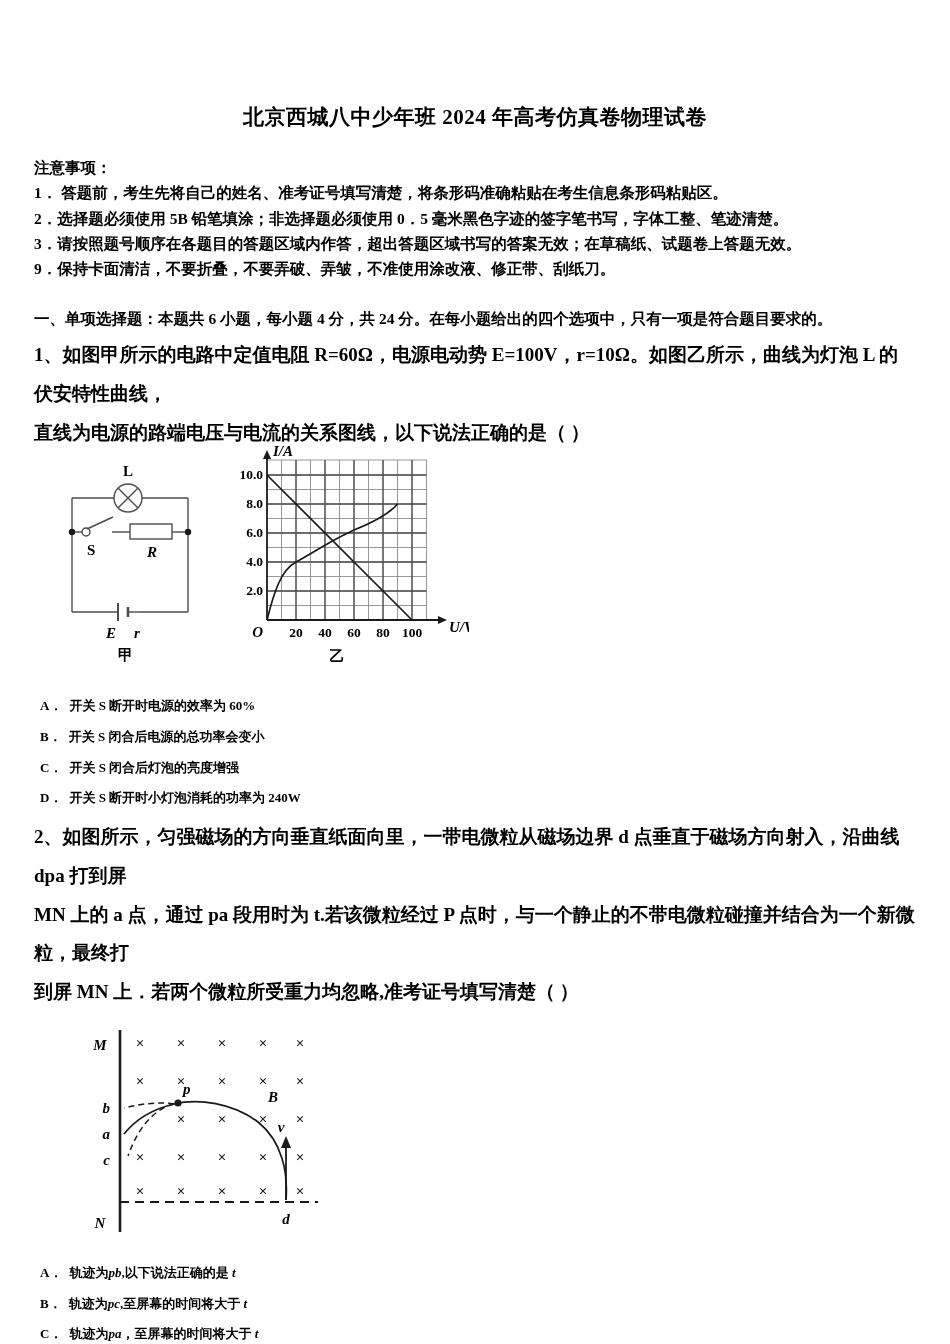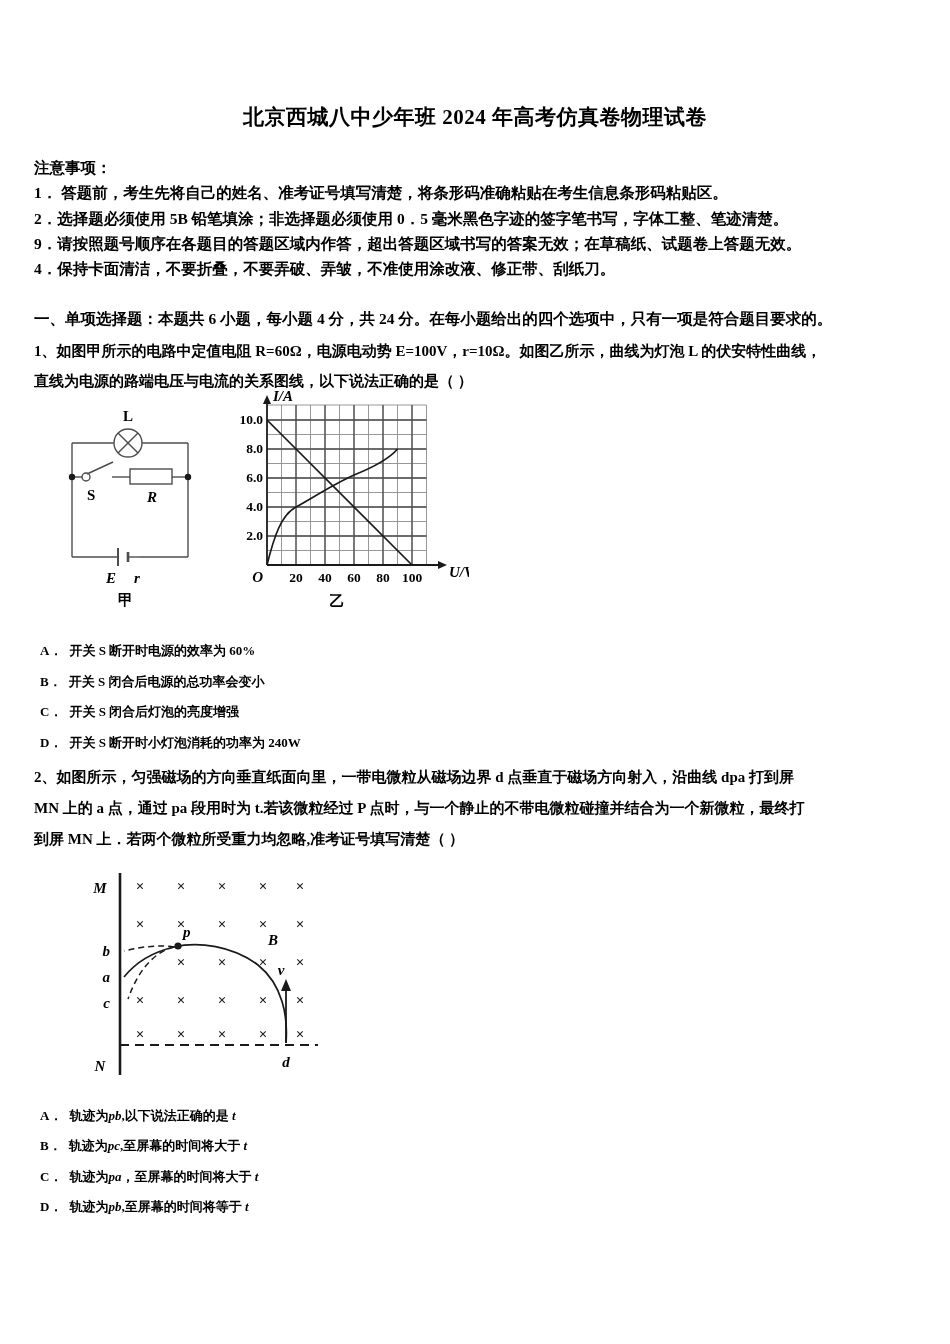--- a/index.html
+++ b/index.html
@@ -53,21 +53,21 @@
     margin-top: 26px;
     font-size: 15.5px;
     font-weight: bold;
     line-height: 1.6;
     white-space: nowrap;
   }
 
   
   .question {
     margin-top: 4px;
-    font-size: 15px;
+    font-size: 19px;
     font-weight: bold;
     line-height: 2.05;
   }
   .q-line { display: block; }
 
   .options {
     margin-top: 14px;
     font-size: 13px;
     font-weight: bold;
   }
@@ -137,22 +137,22 @@
 <body>
 
 <div class="page">
 
   <h1 class="doc-title">北京西城八中少年班 2024 年高考仿真卷物理试卷</h1>
 
   <div class="notice">
     <div class="notice-head">注意事项：</div>
     <div class="notice-item">1．  答题前，考生先将自己的姓名、准考证号填写清楚，将条形码准确粘贴在考生信息条形码粘贴区。</div>
     <div class="notice-item">2．选择题必须使用 5B 铅笔填涂；非选择题必须使用 0．5 毫米黑色字迹的签字笔书写，字体工整、笔迹清楚。</div>
-    <div class="notice-item">9．请按照题号顺序在各题目的答题区域内作答，超出答题区域书写的答案无效；在草稿纸、试题卷上答题无效。</div>
-    <div class="notice-item">4．保持卡面清洁，不要折叠，不要弄破、弄皱，不准使用涂改液、修正带、刮纸刀。</div>
+    <div class="notice-item">3．请按照题号顺序在各题目的答题区域内作答，超出答题区域书写的答案无效；在草稿纸、试题卷上答题无效。</div>
+    <div class="notice-item">9．保持卡面清洁，不要折叠，不要弄破、弄皱，不准使用涂改液、修正带、刮纸刀。</div>
   </div>
 
   <div class="section-head">一、单项选择题：本题共 6 小题，每小题 4 分，共 24 分。在每小题给出的四个选项中，只有一项是符合题目要求的。</div>
 
   <div class="question">
     <span class="q-line">1、如图甲所示的电路中定值电阻 R=60Ω，电源电动势 E=100V，r=10Ω。如图乙所示，曲线为灯泡 L 的伏安特性曲线，</span>
     <span class="q-line">直线为电源的路端电压与电流的关系图线，以下说法正确的是（ ）</span>
   </div>
 
   <div class="fig-row">

